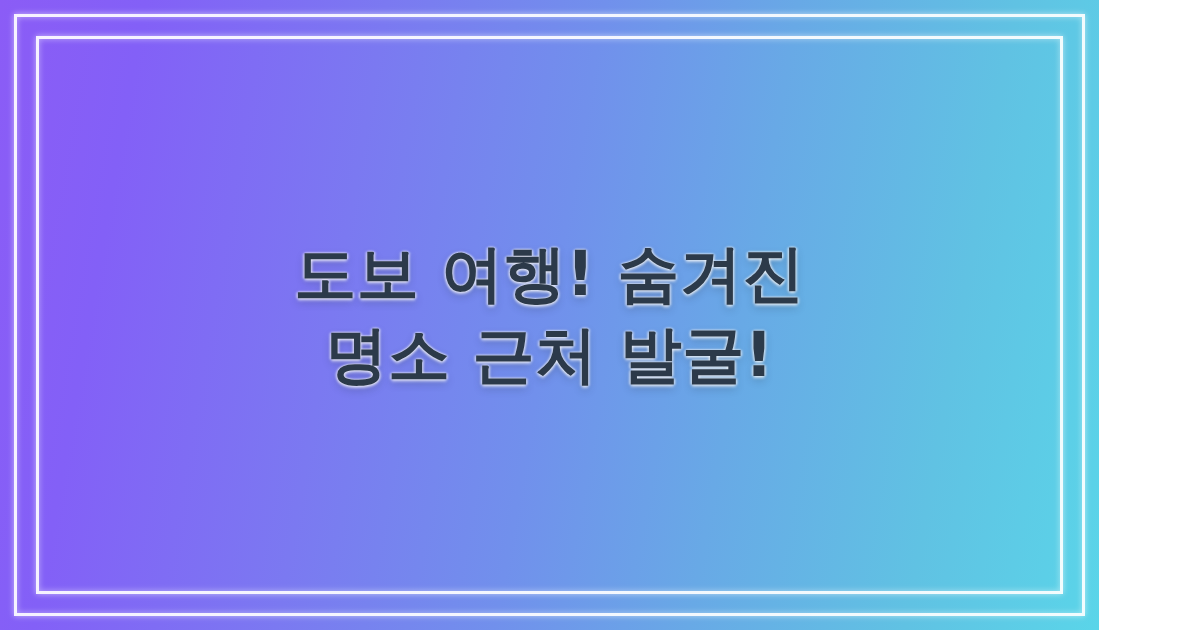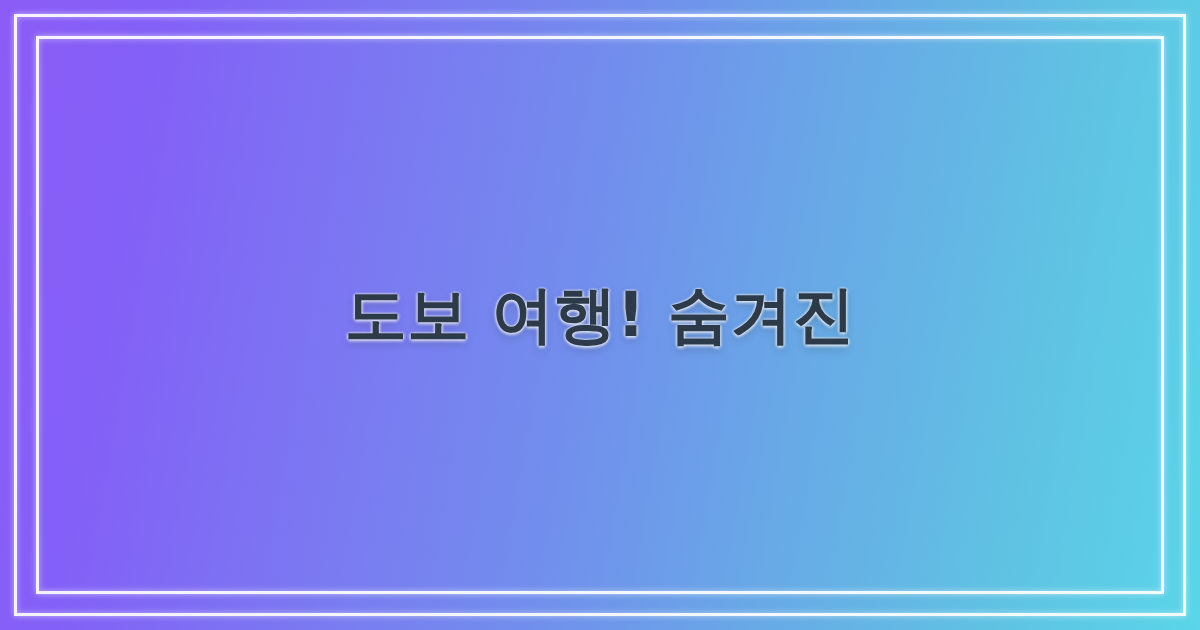--- a/index.html
+++ b/index.html
@@ -8,21 +8,21 @@
     padding: 0;
     background: #ffffff;
   }
 
   body {
     font-family: "DejaVu Sans", "Liberation Sans", sans-serif;
   }
 
   #banner {
     position: relative;
-    width: 1200px;
+    width: 1099px;
     height: 630px;
     overflow: hidden;
     box-sizing: border-box;
   }
 
   
   #gradient-bg {
     position: absolute;
     inset: 0;
     background: linear-gradient(100deg, #8b5cf6 0%, #8360f7 12%, #7b79f1 32%, #7190ec 50%, #68a9e6 66%, #60c2e3 84%, #5ad5e9 100%);
@@ -96,15 +96,16 @@
 <div id="banner">
 
   <div id="gradient-bg"></div>
 
   <div class="frame frame-outer"></div>
 
   <div class="frame frame-inner"></div>
 
   <div id="headline-block">
     <div class="headline-line">도보 여행! 숨겨진</div>
+    <div class="headline-line">명소 근처 발굴!</div>
   </div>
 
 </div>
 
 </body></html>

